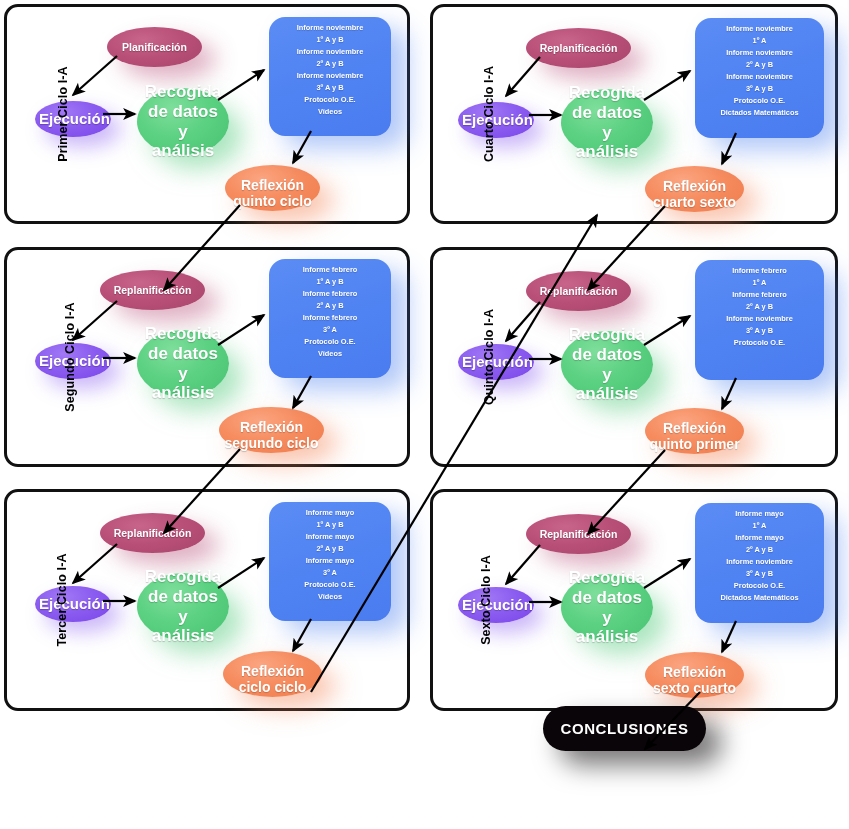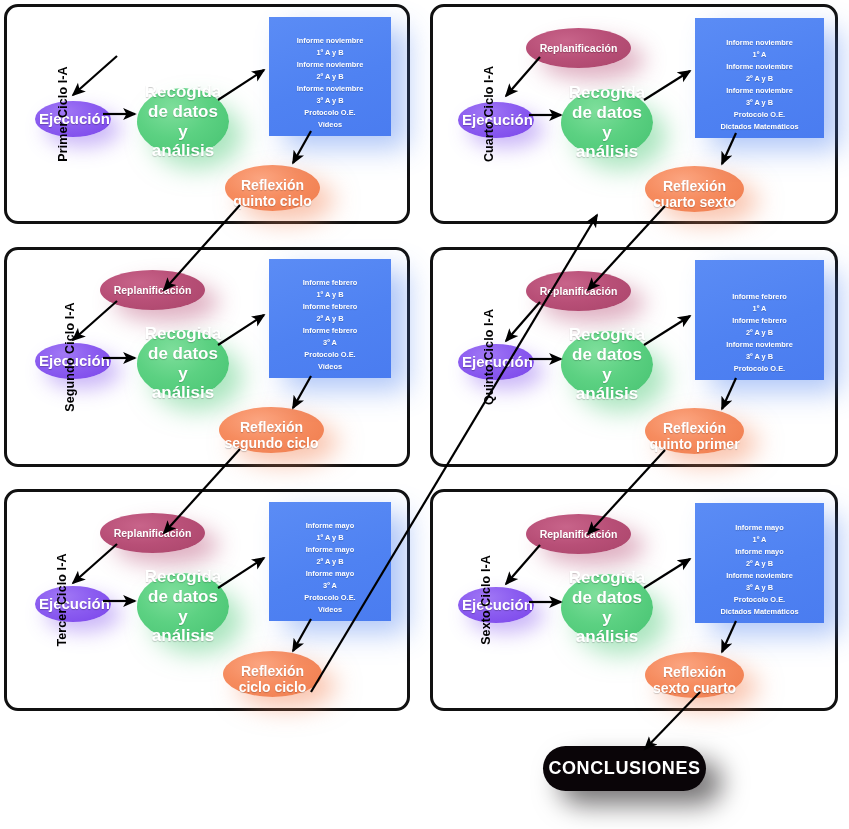--- a/index.html
+++ b/index.html
@@ -96,48 +96,48 @@
     box-shadow: 14px 12px 24px rgba(245,140,95,.5);
     font-size: 14px;
     text-shadow: 0 1px 1px rgba(0,0,0,.2);
     align-items: flex-end;
   }
 
   
   .docs {
     position: absolute;
     background: linear-gradient(160deg, #5b8cf5 0%, #4f82f2 55%, #4a7cf0 100%);
-    border-radius: 0;
+    border-radius: 16px;
     box-shadow: 16px 12px 26px rgba(80,130,240,.45);
     color: #ffffff;
     font-size: 7.4px;
     font-weight: bold;
     display: flex;
     flex-direction: column;
     align-items: center;
-    justify-content: flex-end;
+    justify-content: flex-start;
     text-align: center;
     z-index: 20;
     box-sizing: border-box;
     padding: 5px 19px;
     text-shadow: 0 1px 1px rgba(0,0,0,.2);
   }
   .docs .dline { display: block; width: 100%; line-height: 1.62; }
 
   
   #conclusiones {
     position: absolute;
     left: 543px;
-    top: 746px;
+    top: 706px;
     width: 163px;
     height: 45px;
     background: #0a0508;
     border-radius: 24px;
     color: #ffffff;
-    font-size: 18px;
+    font-size: 15px;
     font-weight: bold;
     letter-spacing: .6px;
     display: flex;
     align-items: center;
     justify-content: center;
     box-shadow: 16px 14px 26px rgba(10,5,8,.55);
     z-index: 20;
   }
 </style>
 </head>
@@ -187,20 +187,23 @@
       <path d="M240,449 L164,533"></path>
       <path d="M311,692 L597,215"></path>
       <path d="M665,206 L588,290"></path>
       <path d="M665,450 L588,534"></path>
       <path d="M700,692 L645,749"></path>
     </g>
   </svg>
 
   <div class="panel" style="left:4px; top:4px; width:406px; height:220px;">
     <div class="panel-label">Primer Ciclo I-A</div>
+    <div class="ellipse e-plan" style="left:100px; top:20px; width:95px; height:40px;">
+      <span class="lbl">Planificación</span>
+    </div>
     <div class="ellipse e-exec" style="left:28px; top:94px; width:76px; height:36px;">
       <span class="lbl">Ejecución</span>
     </div>
     <div class="ellipse e-recog" style="left:130px; top:81px; width:92px; height:67px;">
       <span class="lbl"><span>Recogida</span><br><span>de datos y</span><br><span>análisis</span></span>
     </div>
     <div class="ellipse e-refl" style="left:218px; top:158px; width:95px; height:46px;">
       <span class="lbl"><span>Reflexión</span><br><span>quinto ciclo</span></span>
     </div>
     <div class="docs" style="left:262px; top:10px; width:122px; height:119px;">

